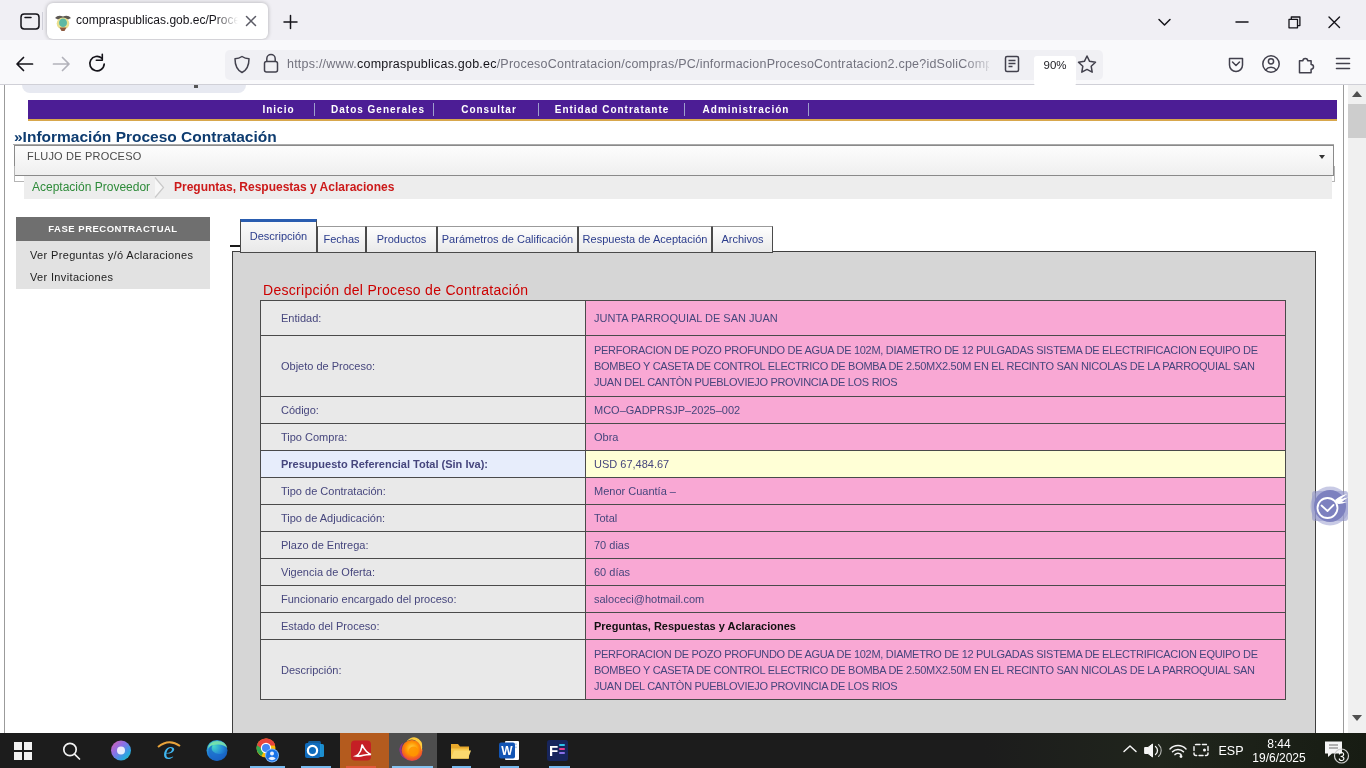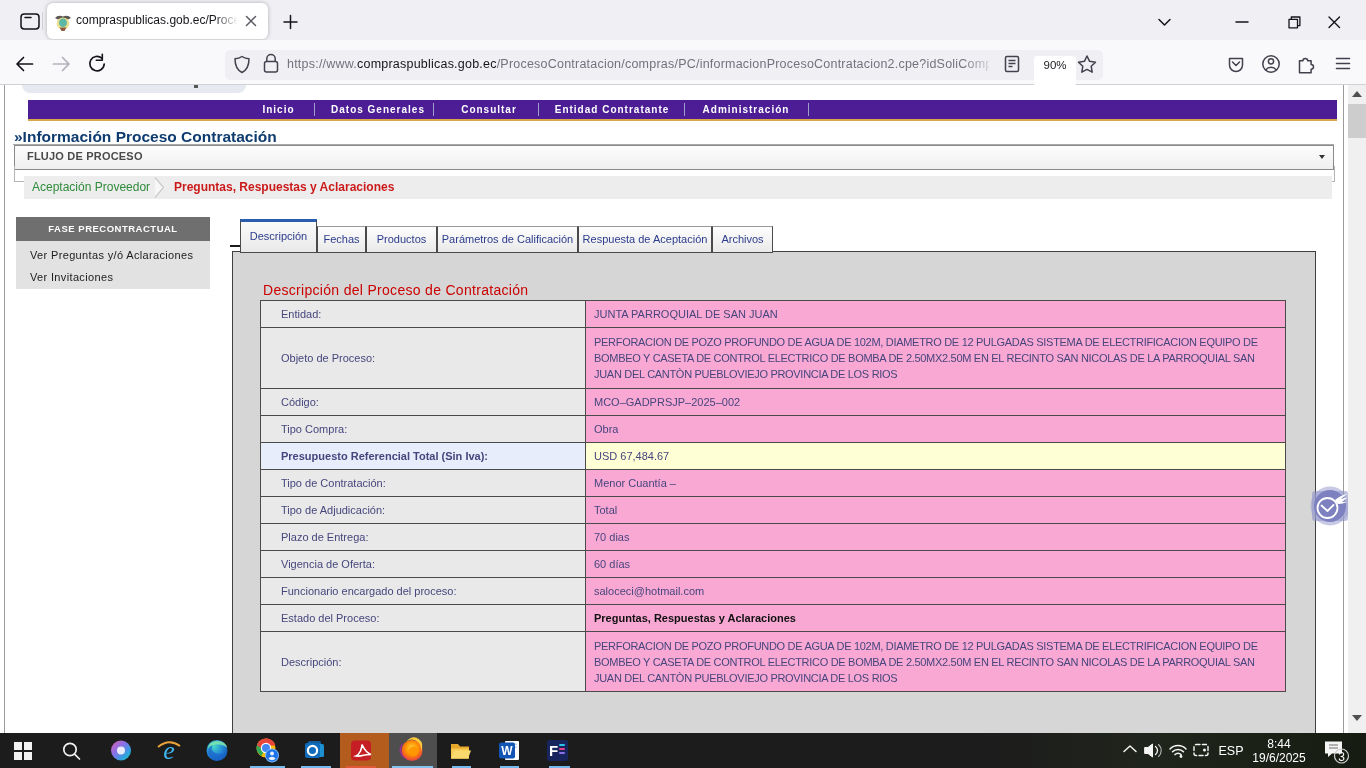--- a/index.html
+++ b/index.html
@@ -34,22 +34,22 @@
   #remcaret { left:172px; top:0; width:4px; height:3px; background:#555; }
 
   #navbar { left:28px; top:15px; width:1309px; height:21px; background:#4c1d95;
             border-bottom:2px solid #d8a74c; }
   .nav { position:absolute; top:0; height:19px; line-height:19px; color:#fff; font-size:10px;
          font-weight:bold; letter-spacing:1px; text-align:center; }
   .nsep { position:absolute; top:3px; width:1px; height:13px; background:#9e9ecd; }
 
   #hdr { left:14px; top:43px; font-size:15.5px; font-weight:bold; color:#0e3c70; letter-spacing:0; }
   #hdrline { left:13px; top:59px; width:1321px; height:1px; background:#aaa; }
-  #flujo { left:14px; top:60px; width:1320px; height:25px; border:1px solid #8a8a8a;
-           background:linear-gradient(#fdfdfd,#efefef);font-weight:bold; }
+  #flujo { left:14px; top:60px; width:1320px; height:31px; border:1px solid #8a8a8a;
+           background:linear-gradient(#fdfdfd,#efefef); }
   #flujotext { left:12px; top:4px; font-size:11px; color:#4a4a4a; letter-spacing:.2px; }
   #flujocaret { right:8px; top:9px; width:0; height:0; border-left:3.5px solid transparent;
                 border-right:3.5px solid transparent; border-top:4px solid #333; }
   #boxL { left:14px; top:81px; width:1px; height:16px; background:#b5b5b5; }
   #boxR { left:1334px; top:81px; width:1px; height:16px; background:#b5b5b5; }
   #boxB { left:14px; top:96px; width:1321px; height:1px; background:#b5b5b5; }
   #crumbbar { left:24px; top:91px; width:1308px; height:23px; background:#ededed; }
   #crumb1 { left:8px; top:4px; font-size:12px; color:#2e8b3a; }
   #crumb2 { left:150px; top:4px; font-size:12px; font-weight:bold; color:#cc1a1a; }
 
@@ -198,21 +198,21 @@
   <div class="tab" style="left:317px;width:49px;">Fechas</div>
   <div class="tab" style="left:366px;width:71px;">Productos</div>
   <div class="tab" style="left:437px;width:141px;">Parámetros de Calificación</div>
   <div class="tab" style="left:578px;width:134px;">Respuesta de Aceptación</div>
   <div class="tab" style="left:712px;width:61px;">Archivos</div>
 
   <div id="redhdr" class="abs">Descripción del Proceso de Contratación</div>
 
   <table id="ptable">
     <tbody>
-        <tr style="height:27px;">
+        <tr style="height:35px;">
           <td class="l">Entidad:</td>
           <td class="v">JUNTA PARROQUIAL DE SAN JUAN</td>
         </tr>
     <tr style="height:61px;">
           <td class="l">Objeto de Proceso:</td>
           <td class="v longv">PERFORACION DE POZO PROFUNDO DE AGUA DE 102M, DIAMETRO DE 12 PULGADAS SISTEMA DE ELECTRIFICACION EQUIPO DE<br>BOMBEO Y CASETA DE CONTROL ELECTRICO DE BOMBA DE 2.50MX2.50M EN EL RECINTO SAN NICOLAS DE LA PARROQUIAL SAN<br>JUAN DEL CANTÒN PUEBLOVIEJO PROVINCIA DE LOS RIOS</td>
         </tr>
     <tr style="height:27px;">
           <td class="l">Código:</td>
           <td class="v">MCO–GADPRSJP–2025–002</td>

